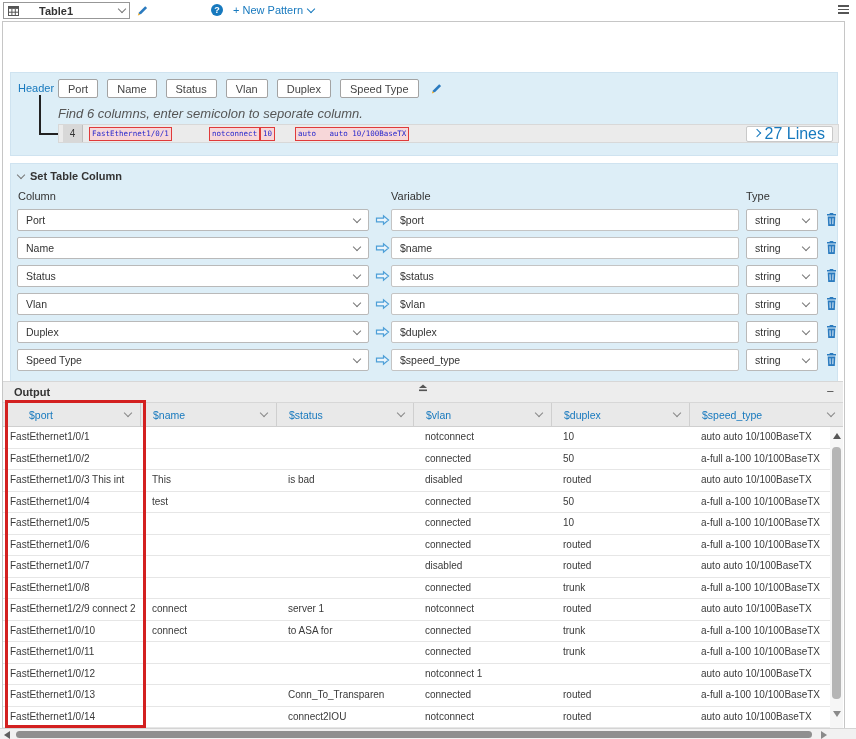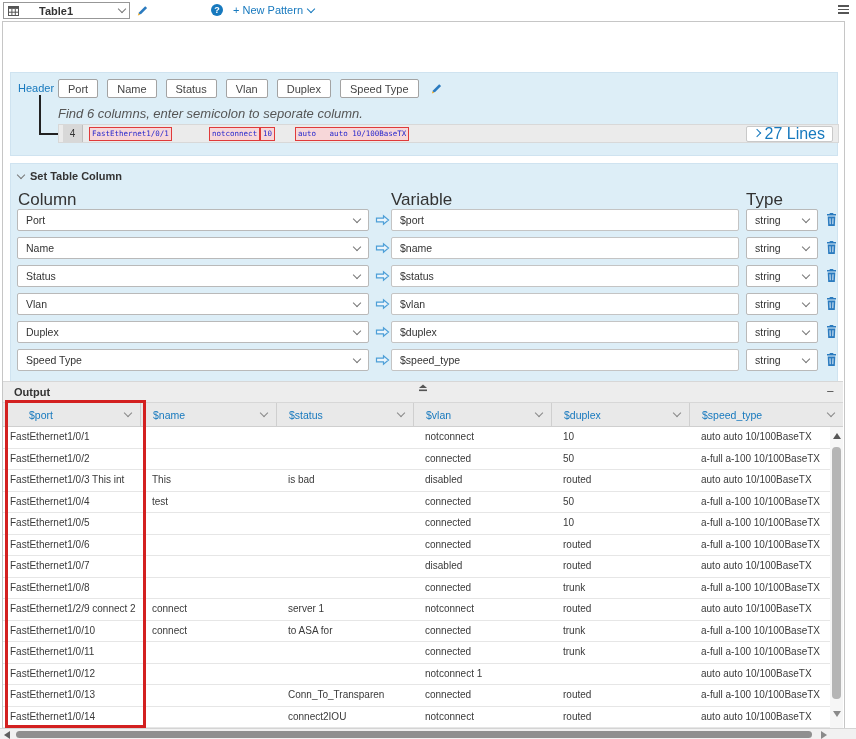--- a/index.html
+++ b/index.html
@@ -43,21 +43,21 @@
     font-size:10px;color:#333;text-align:center;line-height:17px;}
   .tok{position:absolute;top:1.5px;font-family:"DejaVu Sans Mono",monospace;font-size:7.5px;line-height:11px;
     color:#2626cc;background:#f7d7d9;border:1px solid #e03a3a;padding:0.5px 2px;white-space:pre;}
   .t0{left:30px;} .t1{left:150px;} .t2{left:201px;} .t3{left:236px;}
   .lines-btn{right:5px;top:1px;height:14px;background:#fff;border:1px solid #c9c9c9;border-radius:2px;
     display:flex;align-items:center;gap:5px;padding:0 7px;font-size:16px;color:#1779be;}
 
   
   .setcol-block{left:10px;top:121px;width:828px;height:268px;}
   .sec-title{left:7px;top:6px;font-size:11px;font-weight:bold;color:#333;display:flex;align-items:center;gap:6px;}
-  .collbl{top:26px;font-size:17px;color:#333;}
+  .collbl{top:26px;font-size:11px;color:#333;}
   .map-list{left:0;top:45px;width:828px;display:flex;flex-direction:column;gap:6px;}
   .map-row{position:relative;height:22px;}
   .dd{position:absolute;height:22px;background:#fff;border:1px solid #b9b9b9;border-radius:2px;box-sizing:border-box;
     display:flex;align-items:center;font-size:10.5px;color:#333;padding:0 8px;}
   .dd .chev{margin-left:auto;}
   .dd-col{left:6px;width:352px;}
   .map-arrow{position:absolute;left:364px;top:5px;}
   .var-input{position:absolute;left:380px;top:0;width:348px;height:22px;background:#fff;border:1px solid #c4c4c4;
     border-radius:2px;box-sizing:border-box;font-size:10.5px;color:#333;display:flex;align-items:center;padding:0 8px;}
   .dd-type{left:735px;width:72px;}

